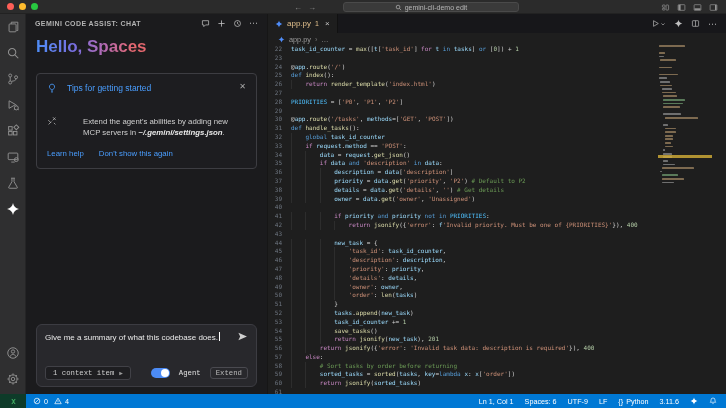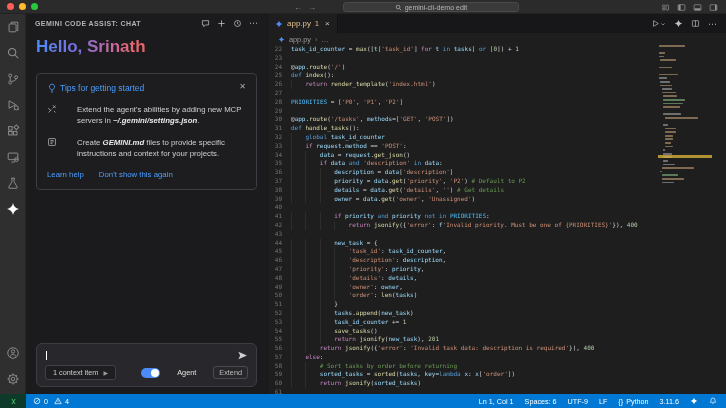--- a/index.html
+++ b/index.html
@@ -30,39 +30,39 @@
   .chatpanel{position:absolute;left:26px;top:14px;width:242px;height:380px;background:#1b1b1d;
     display:flex;flex-direction:column;border-right:1px solid #161616;}
   .cp-header{height:18px;display:flex;align-items:center;padding:0 9px;}
   .cp-title{font-size:7px;letter-spacing:.4px;color:#b3b3b3;font-weight:bold;flex:1;}
   .cp-hicons{display:flex;gap:7px;color:#c4c4c4;align-items:center;}
   .cp-greet{margin:5px 10px 0;font-size:17px;font-weight:bold;
     background:linear-gradient(90deg,#4e8df6 0%,#7a6fe0 35%,#b66bb2 62%,#e4676e 88%);
     -webkit-background-clip:text;background-clip:text;color:transparent;width:max-content;}
   .cp-sub{margin:7px 10px 0;font-size:8.5px;color:#e4e4e4;}
   .tips{margin:16px 10px 0;border:1px solid #3d3d42;border-radius:4px;padding:9px 10px 10px;background:#1d1d20;}
-  .tips-head{display:flex;gap:3px;}
+  .tips-head{display:flex;gap:10px;}
   .tips-title{font-size:8.5px;color:#4a9eff;flex:1;}
   .tips-close{color:#a9a9a9;font-size:8px;line-height:8px;}
-  .tip{display:flex;gap:20px;margin-top:11px;color:#b9b9b9;}
+  .tip{display:flex;gap:26px;margin-top:23px;color:#b9b9b9;}
   .tip-text{font-size:7.8px;line-height:11px;color:#cfcfcf;}
   .tip-text b{font-style:italic;color:#e8e8e8;}
   .tips-links{display:flex;gap:15px;margin-top:11px;}
   .tips-links span{font-size:7.8px;color:#4a9eff;}
   .cp-fill{flex:1}
   .inputbox{margin:0 10px 7px;border:1px solid #3c3c42;border-radius:6px;background:#28282c;padding:6px 8px 6px;}
   .ib-row1{display:flex;align-items:center;}
   .ib-text{flex:1;font-size:8px;color:#e8e8e8;}
   .caret{display:inline-block;width:1px;height:9px;background:#fff;vertical-align:-1.5px;margin-left:1px;}
   .ib-send{color:#cfcfcf;}
-  .ib-row2{display:flex;align-items:center;margin-top:4px;}
+  .ib-row2{display:flex;align-items:center;margin-top:24px;font-family:Liberation Mono, monospace;}
   .ctxpill{display:flex;align-items:center;gap:5px;background:#1e1e21;border:1px solid #414147;
     border-radius:3px;padding:2px 7px;font-size:7.3px;color:#cccccc;}
   .ctxpill .chev{color:#9a9a9a;font-size:6px;}
-  .ib-right{margin-left:auto;display:flex;align-items:center;gap:17px;}
+  .ib-right{margin-left:auto;display:flex;align-items:center;gap:9px;}
   .toggle{width:19px;height:10px;border-radius:5px;background:#4c8bf5;position:relative;}
   .toggle .knob{position:absolute;right:1px;top:1px;width:8px;height:8px;border-radius:50%;background:#fff;}
   .agent-lbl{font-size:7.3px;color:#e0e0e0;}
   .preview-badge{font-size:7.3px;color:#bbbbbb;border:1px solid #4a4a50;border-radius:3px;padding:1px 5px;}
 
   
   .editor{position:absolute;left:268px;top:14px;width:458px;height:380px;background:#1e1e1e;}
   .tabbar{height:19px;background:#17171a;display:flex;align-items:stretch;}
   .tab{display:flex;align-items:center;gap:4px;padding:0 7px;background:#1e1e1e;border-right:1px solid #111;}
   .tab-label{font-size:8px;color:#e2c08d;}
@@ -250,61 +250,52 @@
         </span>
       <span class="ico">
           <svg width="9" height="9" viewBox="0 0 16 16" fill="none" stroke="currentColor" stroke-width="1.3">
             <circle cx="8" cy="8" r="5.3"></circle>
             <path d="M8 5v3.2l2.2 1.6"></path>
           </svg>
         </span>
       <span class="ico" style="font-size:9px;line-height:5px;">⋯</span>
     </div>
   </div>
-  <div class="cp-greet">Hello, Srinath</div>
+  <div class="cp-greet">Hello, Spaces</div>
 
   <div class="tips">
     <div class="tips-head">
       <span class="ico" style="color:#4a9eff;">
           <svg width="10" height="10" viewBox="0 0 16 16" fill="none" stroke="currentColor" stroke-width="1.3">
             <path d="M8 1.8a4.2 4.2 0 0 1 2.4 7.6c-.6.5-.9 1-.9 1.6H6.5c0-.6-.3-1.1-.9-1.6A4.2 4.2 0 0 1 8 1.8z"></path>
             <path d="M6.5 13h3M7 14.7h2"></path>
           </svg>
         </span>
       <span class="tips-title">Tips for getting started</span>
       <span class="tips-close">✕</span>
     </div>
     <div class="tip">
       <span class="ico">
           <svg width="10" height="10" viewBox="0 0 16 16" fill="none" stroke="currentColor" stroke-width="1.2">
             <path d="M13.5 2.5 9 7M7 9l-4.5 4.5M9.5 2l4.5 4.5M2 6.5 6.5 11M11 11l2.5 2.5"></path>
           </svg>
         </span>
       <span class="tip-text"><span>Extend the agent's abilities by adding new MCP servers in </span><b>~/.gemini/settings.json</b><span>.</span></span>
     </div>
-    <div class="tip">
-      <span class="ico">
-          <svg width="10" height="10" viewBox="0 0 16 16" fill="none" stroke="currentColor" stroke-width="1.2">
-            <rect x="2.5" y="2.5" width="11" height="11" rx="1"></rect>
-            <path d="M5.5 5.5h5M5.5 8h5M5.5 10.5h3"></path>
-          </svg>
-        </span>
-      <span class="tip-text"><span>Create </span><b>GEMINI.md</b><span> files to provide specific instructions and context for your projects.</span></span>
-    </div>
     <div class="tips-links">
       <span>Learn help</span>
       <span>Don't show this again</span>
     </div>
   </div>
 
   <div class="cp-fill"></div>
 
   <div class="inputbox">
     <div class="ib-row1">
-      <span class="ib-text"><span class="caret"></span></span>
+      <span class="ib-text"><span>Give me a summary of what this codebase does.</span><span class="caret"></span></span>
       <span class="ico ib-send">
           <svg width="11" height="11" viewBox="0 0 16 16">
             <path fill="currentColor" d="M2 13.5 14.5 8 2 2.5l2.6 5.5z"></path>
           </svg>
         </span>
     </div>
     <div class="ib-row2">
       <span class="ctxpill">
         <span>1 context item</span>
         <span class="chev">▶</span>

